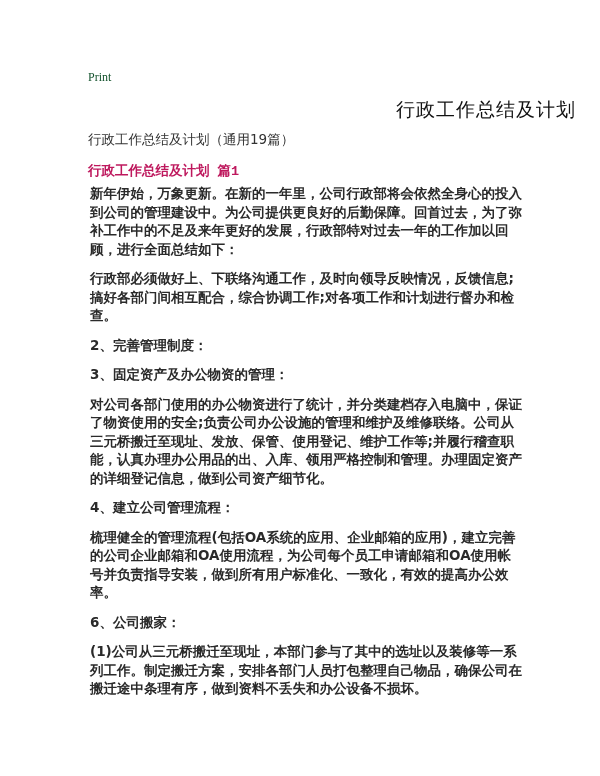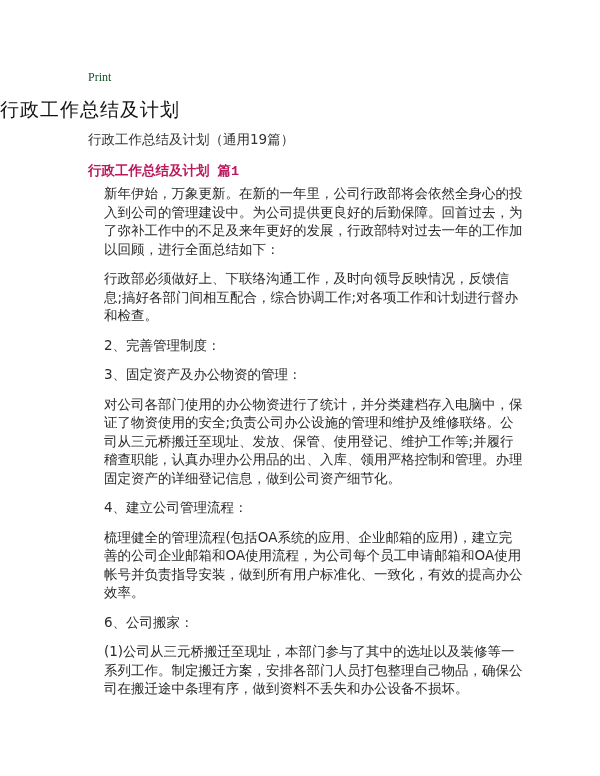--- a/index.html
+++ b/index.html
@@ -2,25 +2,25 @@
 <html><head>
   <meta charset="utf-8">
   <style>
     html, body { margin: 0; padding: 0; background: #ffffff; }
     body {
       width: 600px; height: 776px; overflow: hidden; position: relative;
       font-family: "DejaVu Sans", sans-serif; color: #222222;
     }
     .page { position: absolute; left: 88px; top: 0; width: 432px; }
     .print { position: absolute; top: 70px; left: 0; font-family: "Liberation Serif", serif; font-size: 12px; color: #14532d; }
-    .title { position: absolute; top: 97px; left: -88px; width: 576px; text-align: left; font-size: 19px; color: #111; letter-spacing: 1px; }
+    .title { position: absolute; top: 97px; left: -88px; width: 576px; text-align: right; font-size: 19px; color: #111; letter-spacing: 1px; }
     .subtitle { position: absolute; top: 131px; left: 0; font-size: 13.5px; color: #333; }
     .heading { position: absolute; top: 162px; left: 0; font-size: 13.5px; font-weight: bold; color: #be185d; font-family: Liberation Mono, monospace; }
     .body { position: absolute; top: 184px; left: 0; width: 436px; font-size: 13.5px; line-height: 18.5px; color: #2a2a2a; }
-    .body p { margin: 0 0 11px 16px; }
+    .body p { margin: 0 0 11px 2px; font-weight: bold; }
     .body p.item { margin-bottom: 11px; }
   </style>
 </head>
 <body>
 
 <div class="page">
   <div class="print">Print</div>
   <div class="title">行政工作总结及计划</div>
   <div class="subtitle">行政工作总结及计划（通用19篇）</div>
   <div class="heading">行政工作总结及计划 篇1</div>

